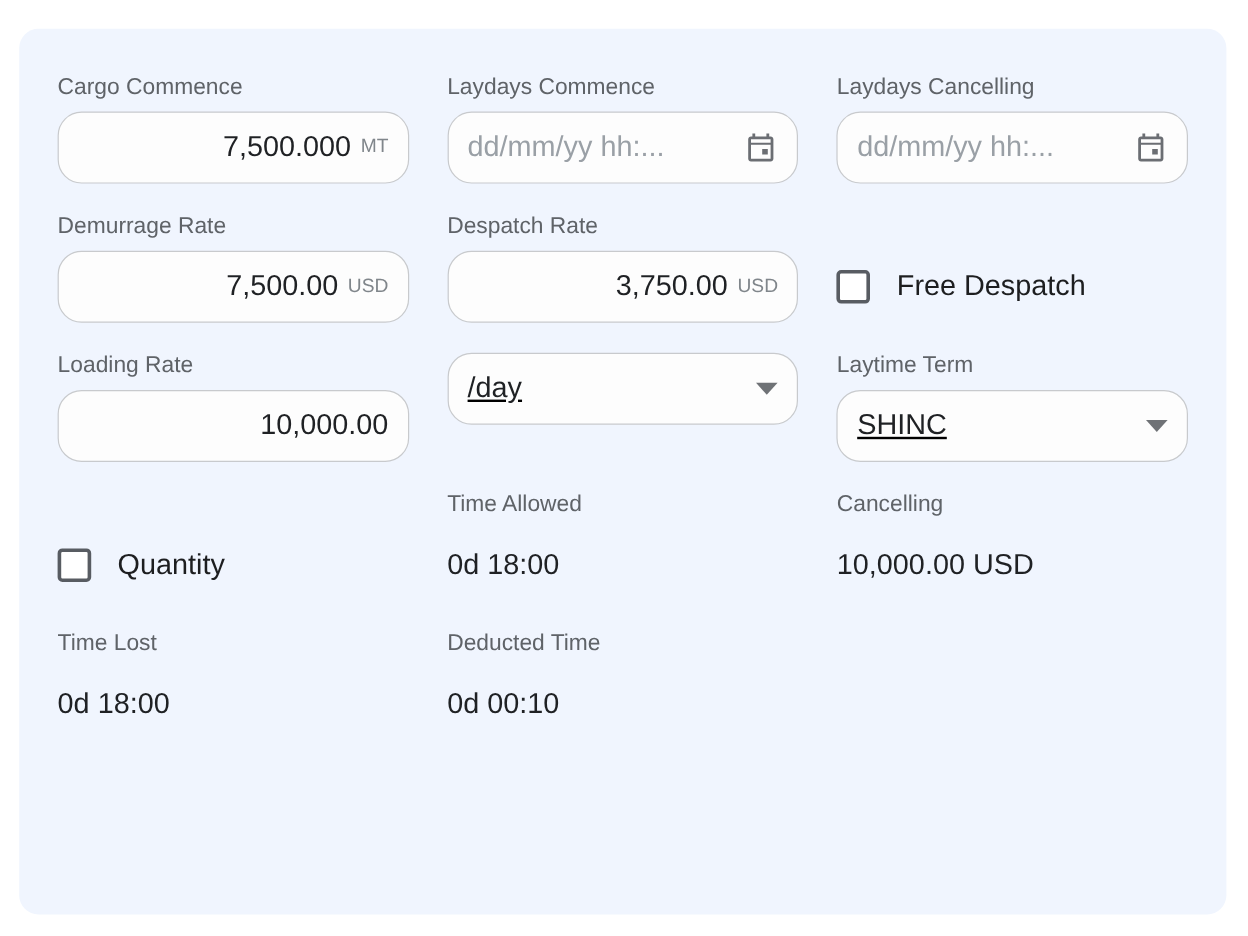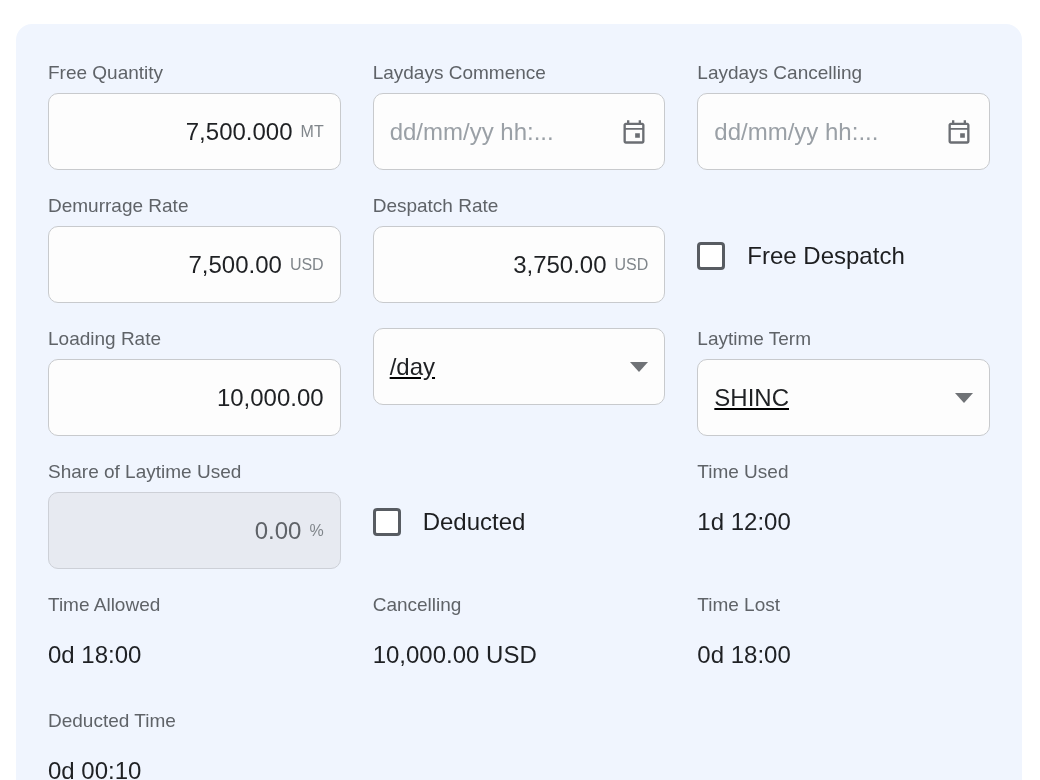--- a/index.html
+++ b/index.html
@@ -26,26 +26,26 @@
   .label {
     height: 22px;
     line-height: 22px;
     margin-bottom: 9px;
     font-size: 19px;
     color: #5f6368;
     white-space: nowrap;
   }
   .control { height: 60px; }
   .input-box {
-    height: 77px;
+    height: 60px;
     display: flex;
     align-items: center;
     background: #fdfdfd;
     border: 1px solid #c8cacd;
-    border-radius: 10px;
+    border-radius: 20px;
     padding: 0 16px;
   }
   .input-box input {
     flex: 1 1 auto;
     min-width: 0;
     border: none;
     outline: none;
     background: transparent;
     font-family: inherit;
     font-size: 24px;
@@ -107,21 +107,21 @@
     white-space: nowrap;
   }
 </style>
 </head>
 <body>
 
 <div class="card">
   <div class="grid">
 
     <div class="field">
-      <div class="label">Free Quantity</div>
+      <div class="label">Cargo Commence</div>
       <div class="control input-box">
         <input class="num-input" type="text" value="7,500.000" style="">
         <span class="suffix">MT</span>
       </div>
     </div>
 
     <div class="field">
       <div class="label">Laydays Commence</div>
       <div class="control input-box">
         <input class="date-input" type="text" placeholder="dd/mm/yy hh:..." style="">
@@ -184,40 +184,29 @@
     </div>
 
     <div class="field">
       <div class="label">Laytime Term</div>
       <div class="control input-box select-box">
         <span class="select-value">SHINC</span>
         <span class="dropdown-arrow"></span>
       </div>
     </div>
 
-    <div class="field">
-      <div class="label">Share of Laytime Used</div>
-      <div class="control input-box disabled-box">
-        <input class="num-input" type="text" disabled="" value="0.00" style="">
-        <span class="suffix">%</span>
-      </div>
-    </div>
 
     <div class="field">
       <div class="label"></div>
       <div class="control checkbox-row">
         <span class="checkbox"></span>
-        <span class="checkbox-label">Deducted</span>
-      </div>
-    </div>
-
-    <div class="field">
-      <div class="label">Time Used</div>
-      <div class="control display-value">1d 12:00</div>
-    </div>
+        <span class="checkbox-label">Quantity</span>
+      </div>
+    </div>
+
 
     <div class="field">
       <div class="label">Time Allowed</div>
       <div class="control display-value">0d 18:00</div>
     </div>
 
     <div class="field">
       <div class="label">Cancelling</div>
       <div class="control display-value">10,000.00 USD</div>
     </div>

